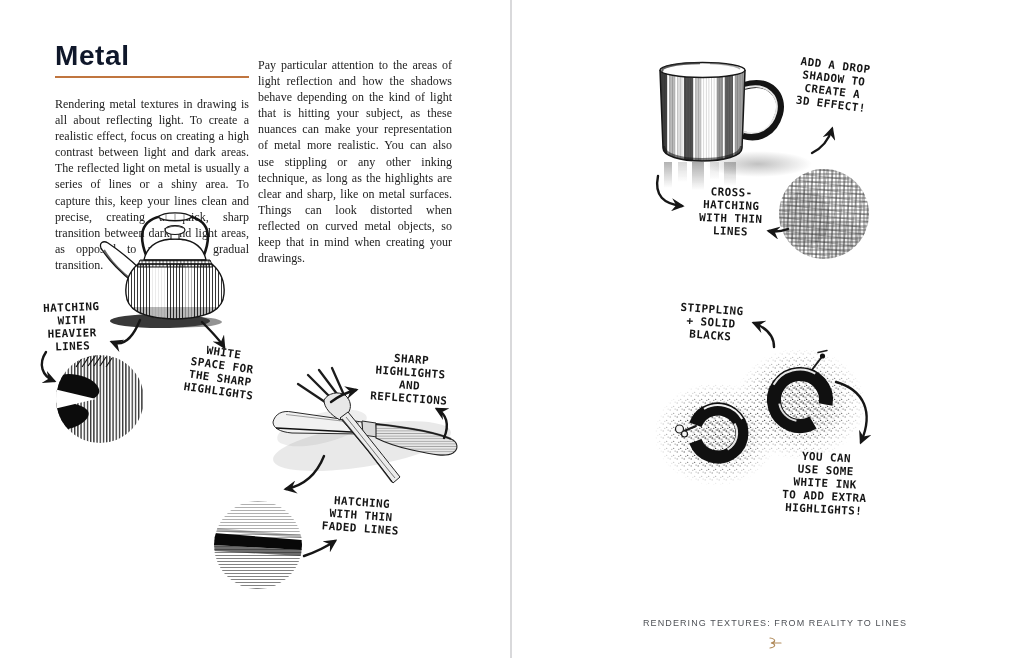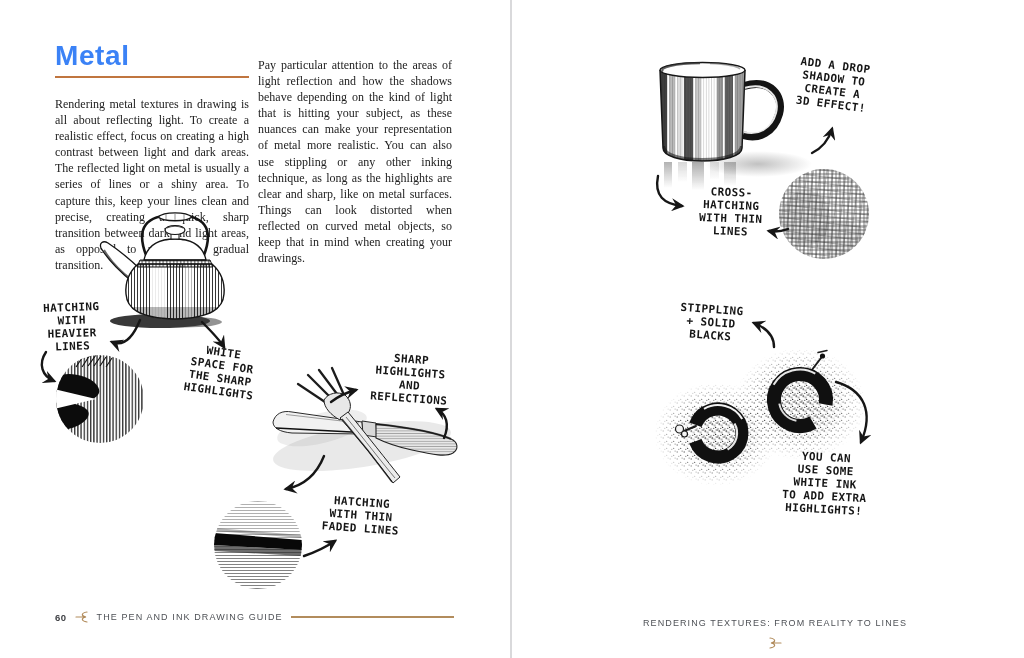--- a/index.html
+++ b/index.html
@@ -3,21 +3,21 @@
 <meta charset="utf-8">
 <style>
   html,body{margin:0;padding:0;background:#fff;}
   .spread{position:relative;width:1024px;height:658px;background:#ffffff;overflow:hidden;
           font-family:"Liberation Serif",serif;color:#1b1b1b;}
   .page{position:absolute;top:0;width:512px;height:658px;background:#fff;}
   .page-left{left:0;} .page-right{left:512px;}
   .divider{position:absolute;left:510px;top:0;width:2px;height:658px;background:#d9d9db;}
 
   .heading{position:absolute;left:55px;top:40px;font-family:"Liberation Sans",sans-serif;
-           font-size:28px;font-weight:600;letter-spacing:.6px;color:#3b82f6;}
+           font-size:28px;font-weight:600;letter-spacing:.6px;color:#0f172a;}
   .heading-rule{position:absolute;left:55px;top:76px;width:194px;height:2px;background:#c0753f;}
 
   .bodycol{position:absolute;width:194px;font-size:12px;line-height:16.1px;text-align:justify;
            color:#222;hyphens:auto;-webkit-hyphens:auto;}
   .col1{left:55px;top:84px;}
   .col2{left:258px;top:45px;}
 
   .ann{position:absolute;font-family:"DejaVu Sans Mono",monospace;font-weight:bold;
        font-size:11px;line-height:1.18;letter-spacing:.4px;text-align:center;
        white-space:pre-line;color:#161616;}
@@ -192,28 +192,20 @@
         <path d="M 140,320 C 132,340 122,346 112,342"></path>
         <path d="M 46,352 C 38,364 42,376 54,381"></path>
         <path d="M 202,322 C 212,332 219,339 224,347"></path>
         <path d="M 331,402 C 340,395 348,392 356,390"></path>
         <path d="M 444,438 C 450,424 446,414 437,409"></path>
         <path d="M 324,456 C 316,476 302,486 286,489"></path>
         <path d="M 304,556 C 316,552 326,547 335,541"></path>
       </g>
     </svg>
 
-    <div class="footer footer-left">
-      <span class="pnum">60</span>
-      <svg width="14" height="14" viewBox="0 0 14 14">
-        <path d="M12,2 C6,3 6,6 11,7 C6,8 6,11 12,12 M1,7 L9,7" fill="none" stroke="#b28c5c" stroke-width="1.2" stroke-linecap="round"></path>
-      </svg>
-      <span class="flabel">THE PEN AND INK DRAWING GUIDE</span>
-      <div class="frule"></div>
-    </div>
   </div>
 
   <div class="divider"></div>
 
   <div class="page page-right">
 
     <svg class="illus" style="left:128px;top:52px" width="185" height="140" viewBox="0 0 185 140">
       <defs>
         <radialGradient id="mgrad">
           <stop offset="0" stop-color="#8f8f8f"></stop>

